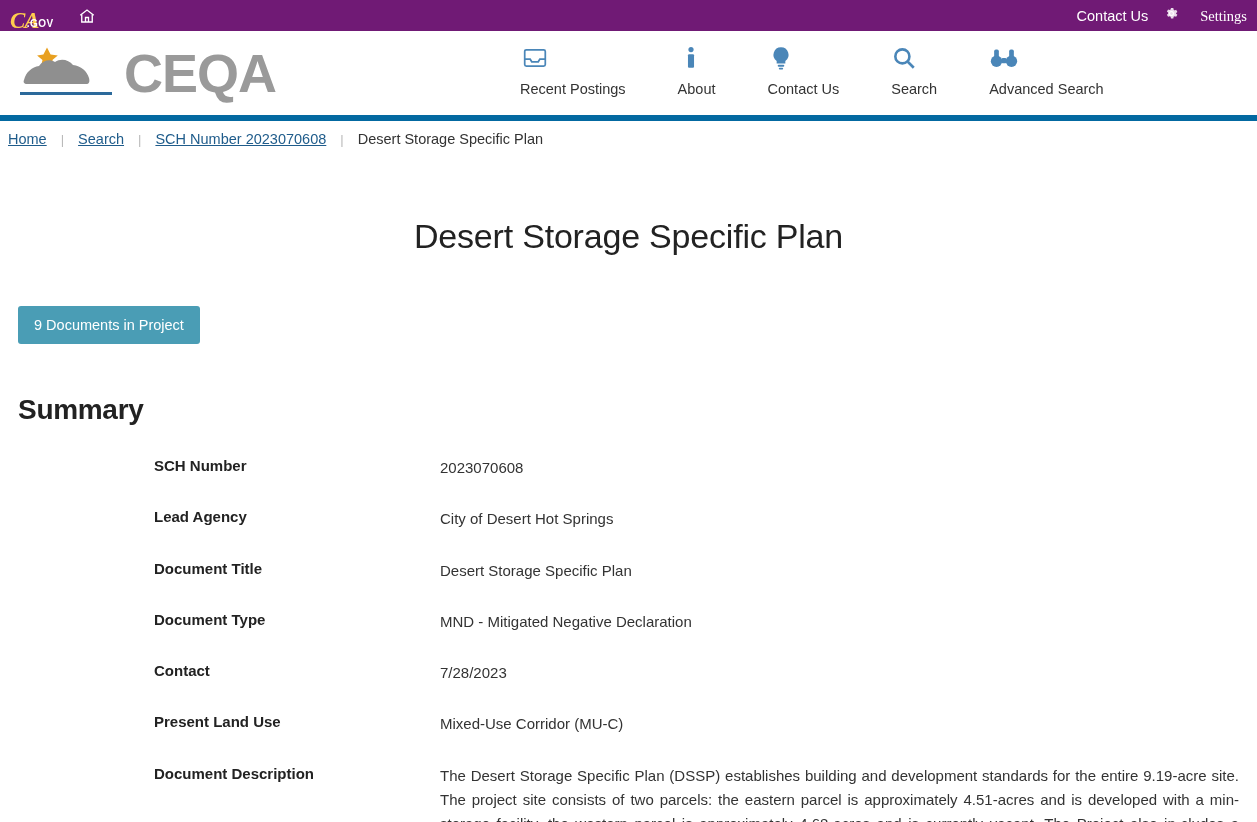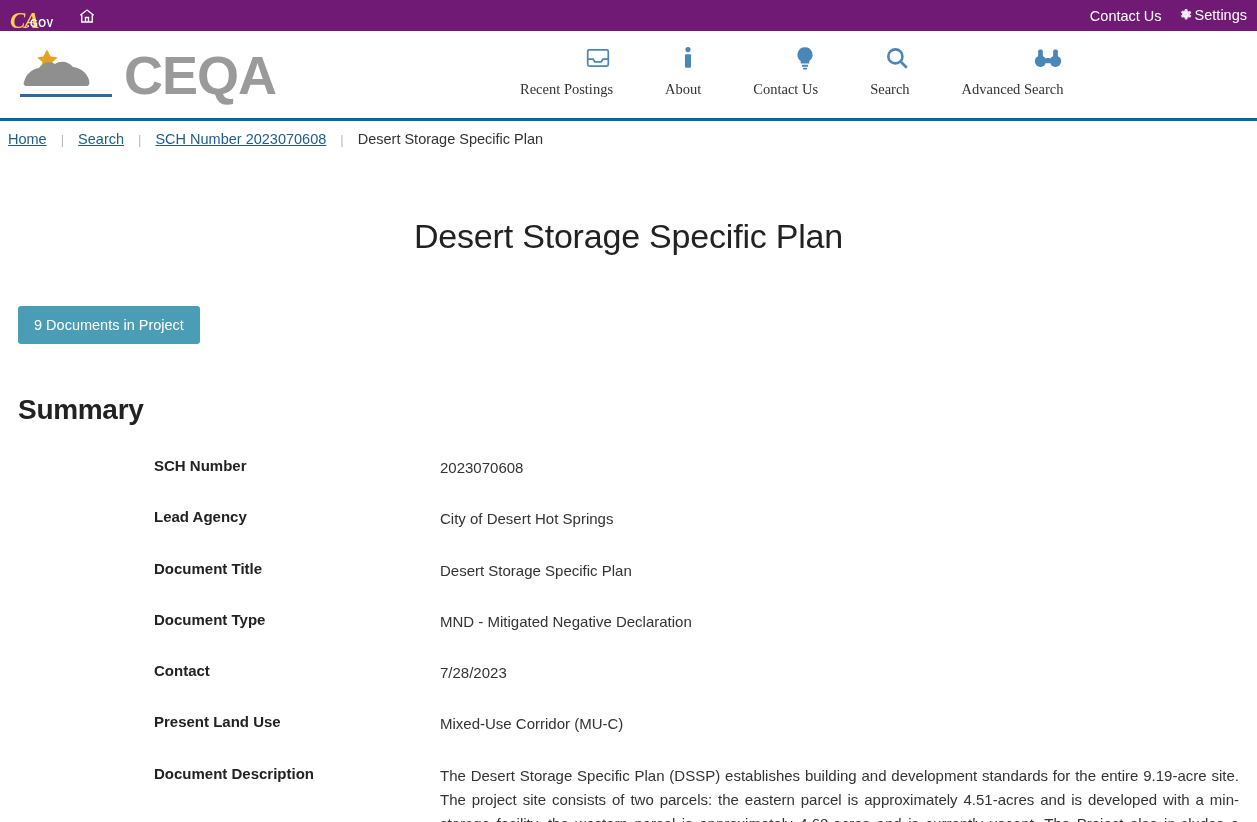--- a/index.html
+++ b/index.html
@@ -51,27 +51,27 @@
   }
   .ca-right {
     margin-left: auto;
     display: flex;
     align-items: center;
     gap: 16px;
     color: #ffffff;
     font-size: 14.5px;
   }
   .ca-right a { color: #ffffff; text-decoration: none; }
-  .settings-wrap { display: flex; align-items: flex-start; gap: 2px; }
+  .settings-wrap { display: flex; align-items: flex-end; gap: 21px; font-family: Liberation Serif, serif; }
 
   
   .masthead {
     height: 90px;
     background: #ffffff;
-    border-bottom: 3px solid #0369a1;
+    border-bottom: 6px solid #0369a1;
     display: flex;
     align-items: center;
     padding: 0 18px;
     position: relative;
   }
   .brand { display: flex; align-items: center; gap: 10px; }
   .bear-mark { width: 96px; height: 62px; position: relative; }
   .ceqa-word {
     font-family: "Liberation Sans", sans-serif;
     font-size: 54px;
@@ -83,27 +83,26 @@
   .nav {
     position: absolute;
     left: 520px;
     top: 14px;
     display: flex;
     gap: 52px;
   }
   .nav-item {
     display: flex;
     flex-direction: column;
-    align-items: flex-end;
+    align-items: flex-start;
     gap: 8px;
     text-decoration: none;
     color: #3b3b3b;
     font-size: 14.5px;
     cursor: pointer;
-    font-family: Liberation Serif, serif;
   }
   .nav-icon { color: #4a86b8; display: block; height: 28px; }
   .nav-label { color: #333; }
 
   
   .breadcrumb {
     display: flex;
     align-items: center;
     padding: 10px 18px 8px 8px;
     font-size: 14.5px;

